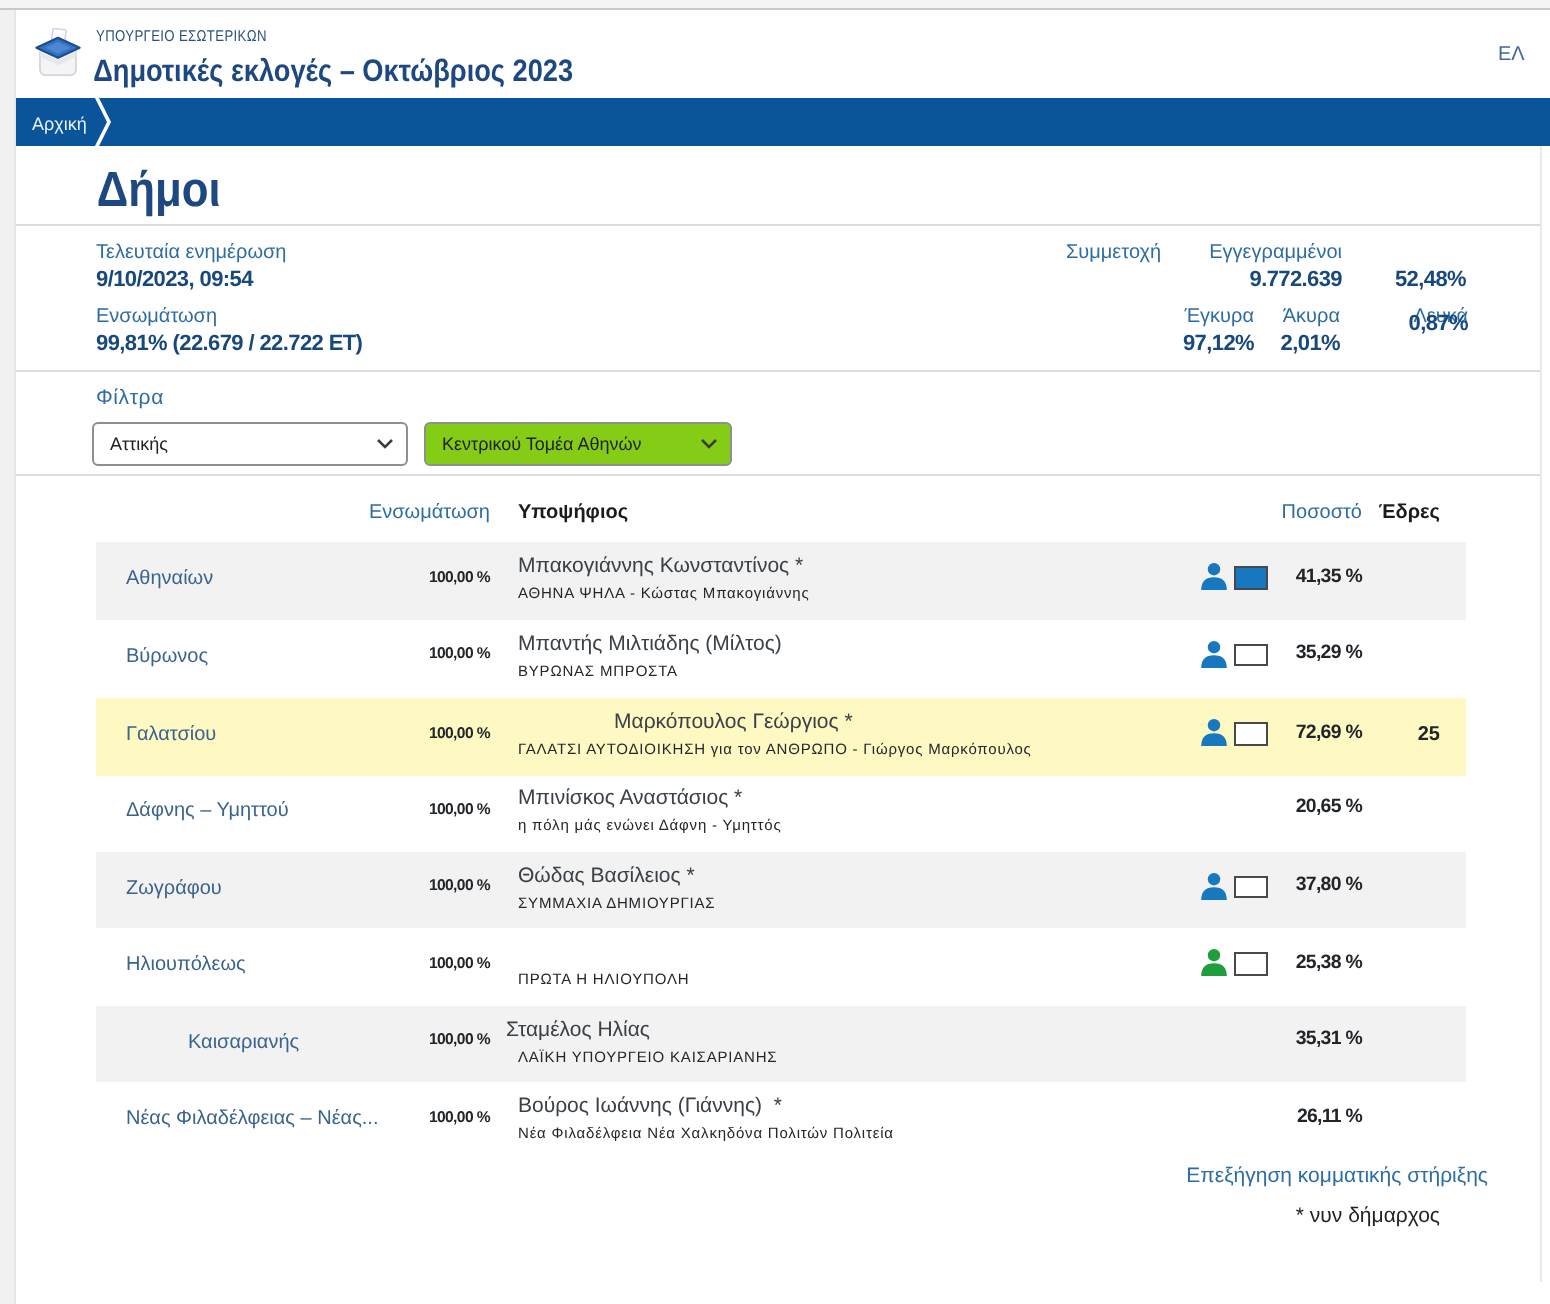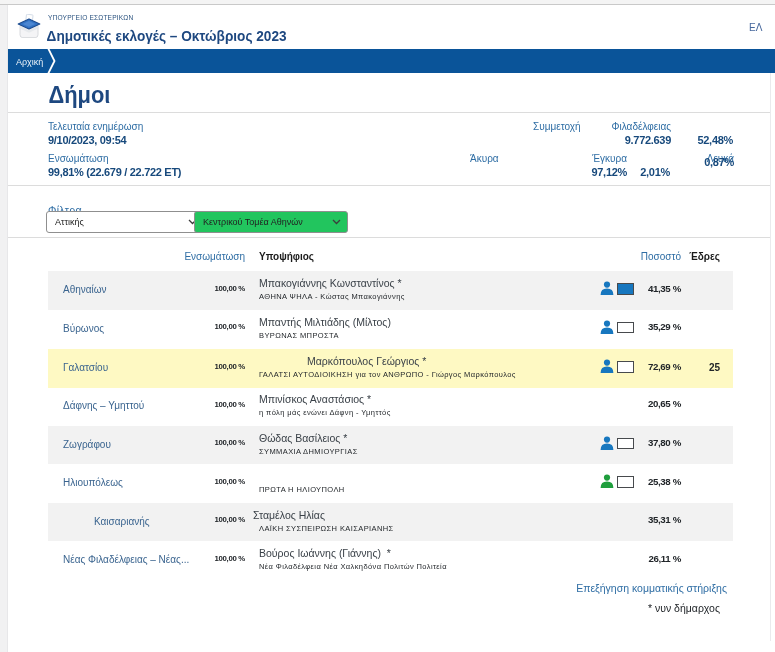--- a/index.html
+++ b/index.html
@@ -43,40 +43,40 @@
   </svg>
 
 <div class="abs" style="left:8px;top:112px;width:763px;height:0;border-top:1px solid #dcdcdc;"></div>
 <div class="abs" style="left:8px;top:185px;width:763px;height:0;border-top:1px solid #dcdcdc;"></div>
 
 <div class="abs" style="left:48px;top:121px;font-size:10px;color:#2e6da4;">Τελευταία ενημέρωση</div>
 <div class="abs" style="left:48px;top:134px;font-size:11px;font-weight:700;letter-spacing:-.3px;color:#17497c;">9/10/2023, 09:54</div>
 <div class="abs" style="left:48px;top:153px;font-size:10px;color:#2e6da4;">Ενσωμάτωση</div>
 <div class="abs" style="left:48px;top:166px;font-size:11px;font-weight:700;letter-spacing:-.3px;color:#17497c;">99,81% (22.679 / 22.722 ΕΤ)</div>
 
-<div class="abs" style="left:471px;top:121px;width:200px;text-align:right;font-size:10px;color:#2e6da4;">Φιλαδέλφειας</div>
+<div class="abs" style="left:471px;top:121px;width:200px;text-align:right;font-size:10px;color:#2e6da4;">Εγγεγραμμένοι</div>
 <div class="abs" style="left:471px;top:134px;width:200px;text-align:right;font-size:11px;font-weight:700;letter-spacing:-.3px;color:#17497c;">9.772.639</div>
 <div class="abs" style="left:533px;top:121px;width:200px;font-size:10px;color:#2e6da4;">Συμμετοχή</div>
 <div class="abs" style="left:533px;top:134px;width:200px;text-align:right;font-size:11px;font-weight:700;letter-spacing:-.3px;color:#17497c;">52,48%</div>
 
 <div class="abs" style="left:427px;top:153px;width:200px;text-align:right;font-size:10px;color:#2e6da4;">Έγκυρα</div>
 <div class="abs" style="left:427px;top:166px;width:200px;text-align:right;font-size:11px;font-weight:700;letter-spacing:-.3px;color:#17497c;">97,12%</div>
-<div class="abs" style="left:470px;top:153px;width:200px;font-size:10px;color:#2e6da4;">Άκυρα</div>
+<div class="abs" style="left:470px;top:153px;width:200px;text-align:right;font-size:10px;color:#2e6da4;">Άκυρα</div>
 <div class="abs" style="left:470px;top:166px;width:200px;text-align:right;font-size:11px;font-weight:700;letter-spacing:-.3px;color:#17497c;">2,01%</div>
 <div class="abs" style="left:534px;top:153px;width:200px;text-align:right;font-size:10px;color:#2e6da4;">Λευκά</div>
 <div class="abs" style="left:534px;top:156px;width:200px;text-align:right;font-size:11px;font-weight:700;letter-spacing:-.3px;color:#17497c;">0,87%</div>
 
-<div class="abs" style="left:48px;top:204px;font-size:10.5px;letter-spacing:.3px;color:#2e6da4;">Φίλτρα</div>
+<div class="abs" style="left:48px;top:193px;font-size:10.5px;letter-spacing:.3px;color:#2e6da4;">Φίλτρα</div>
 <div class="abs" style="left:46px;top:211px;width:156px;height:20px;border:1px solid #8f8f8f;border-radius:3px;background:#fff;">
   <div class="abs" style="left:8px;top:5px;font-size:9px;color:#222;">Αττικής</div>
   <svg class="abs" style="right:6px;top:7px;" width="9" height="6" viewBox="0 0 9 6">
       <polyline points="1,1 4.5,4.5 8,1" fill="none" stroke="#3c3c3c" stroke-width="1.3"></polyline>
     </svg>
 </div>
-<div class="abs" style="left:194px;top:211px;width:152px;height:20px;border:1px solid #8f8f8f;border-radius:3px;background:#22c55e;">
+<div class="abs" style="left:212px;top:211px;width:152px;height:20px;border:1px solid #8f8f8f;border-radius:3px;background:#84cc16;">
   <div class="abs" style="left:8px;top:5px;font-size:9px;color:#222;">Κεντρικού Τομέα Αθηνών</div>
   <svg class="abs" style="right:6px;top:7px;" width="9" height="6" viewBox="0 0 9 6">
       <polyline points="1,1 4.5,4.5 8,1" fill="none" stroke="#3c3c3c" stroke-width="1.3"></polyline>
     </svg>
 </div>
 <div class="abs" style="left:8px;top:237px;width:763px;height:0;border-top:1px solid #dcdcdc;"></div>
 
 <div class="abs" style="left:145px;top:251px;width:100px;text-align:right;font-size:10px;color:#2e6da4;">Ενσωμάτωση</div>
 <div class="abs" style="left:259px;top:251px;font-size:10px;font-weight:700;color:#1b1b1b;">Υποψήφιος</div>
 <div class="abs" style="left:581px;top:251px;width:100px;text-align:right;font-size:10px;color:#2e6da4;">Ποσοστό</div>
@@ -148,25 +148,25 @@
         <circle cx="7" cy="3.6" r="3.1" fill="#1f9e3d"></circle>
         <path d="M0.6 14 Q0.6 7.6 7 7.6 Q13.4 7.6 13.4 14 Z" fill="#1f9e3d"></path>
       </svg></div>
     <div class="abs" style="left:569px;top:12.2px;width:14.5px;height:9.5px;border:1px solid #474a4d;background:#ffffff;"></div>
     <div class="abs" style="left:553px;top:11.5px;width:80px;text-align:right;font-size:9.7px;font-weight:700;letter-spacing:-.35px;color:#212529;">25,38 %</div>
   </div>
 <div class="abs" style="left:48px;top:502.7px;width:685px;height:38.6px;background:#f2f2f2;">
     <div class="abs" style="left:6px;top:13px;font-size:10px;color:#3a648f;margin-left:40px;">Καισαριανής</div>
     <div class="abs" style="left:97px;top:12.8px;width:100px;text-align:right;font-size:7.8px;font-weight:700;letter-spacing:-.3px;color:#212529;">100,00&nbsp;%</div>
     <div class="abs" style="left:205px;top:6px;font-size:10.5px;color:#3a4148;">Σταμέλος Ηλίας</div>
-    <div class="abs" style="left:211px;top:21px;font-size:7.5px;letter-spacing:.4px;color:#23272b;">ΛΑΪΚΗ ΣΥΣΠΕΙΡΩΣΗ ΚΑΙΣΑΡΙΑΝΗΣ</div>
+    <div class="abs" style="left:211px;top:21px;font-size:7.5px;letter-spacing:.4px;color:#23272b;">ΛΑΪΚΗ ΥΠΟΥΡΓΕΙΟ ΚΑΙΣΑΡΙΑΝΗΣ</div>
     <div class="abs" style="left:553px;top:11.5px;width:80px;text-align:right;font-size:9.7px;font-weight:700;letter-spacing:-.35px;color:#212529;">35,31 %</div>
   </div>
 <div class="abs" style="left:48px;top:541.3px;width:685px;height:38.6px;">
     <div class="abs" style="left:15px;top:13px;font-size:10px;color:#3a648f;">Νέας Φιλαδέλφειας – Νέας...</div>
     <div class="abs" style="left:97px;top:12.8px;width:100px;text-align:right;font-size:7.8px;font-weight:700;letter-spacing:-.3px;color:#212529;">100,00&nbsp;%</div>
     <div class="abs" style="left:211px;top:6px;font-size:10.5px;color:#3a4148;">Βούρος Ιωάννης (Γιάννης) &nbsp;*</div>
     <div class="abs" style="left:211px;top:21px;font-size:7.5px;letter-spacing:.4px;color:#23272b;">Νέα Φιλαδέλφεια Νέα Χαλκηδόνα Πολιτών Πολιτεία</div>
     <div class="abs" style="left:553px;top:11.5px;width:80px;text-align:right;font-size:9.7px;font-weight:700;letter-spacing:-.35px;color:#212529;">26,11 %</div>
   </div>
 
-<div class="abs" style="left:427px;top:582px;width:300px;text-align:right;font-size:10.5px;color:#2e6da4;">Επεξήγηση κομματικής στήριξης</div>
+<div class="abs" style="left:444px;top:582px;width:300px;text-align:right;font-size:10.5px;color:#2e6da4;">Επεξήγηση κομματικής στήριξης</div>
 <div class="abs" style="left:420px;top:602px;width:300px;text-align:right;font-size:10.5px;color:#212529;">* νυν δήμαρχος</div>
 
 </body></html>

